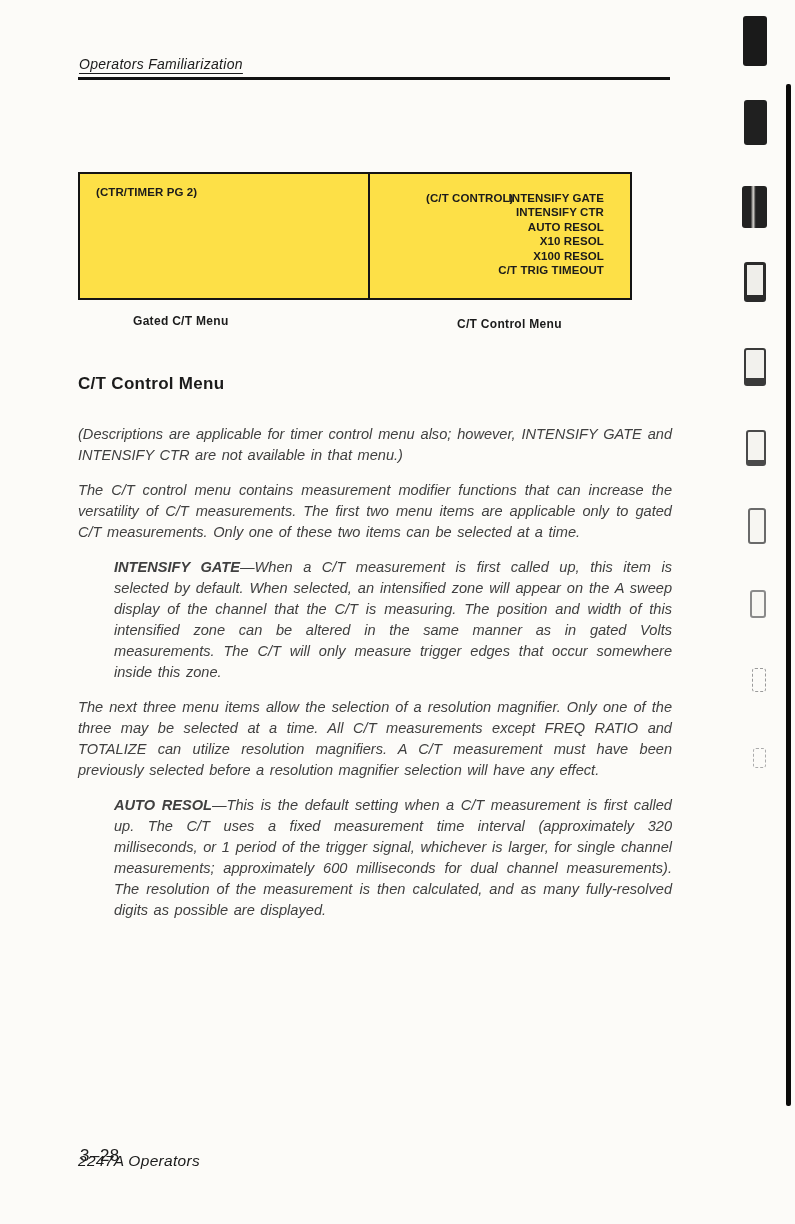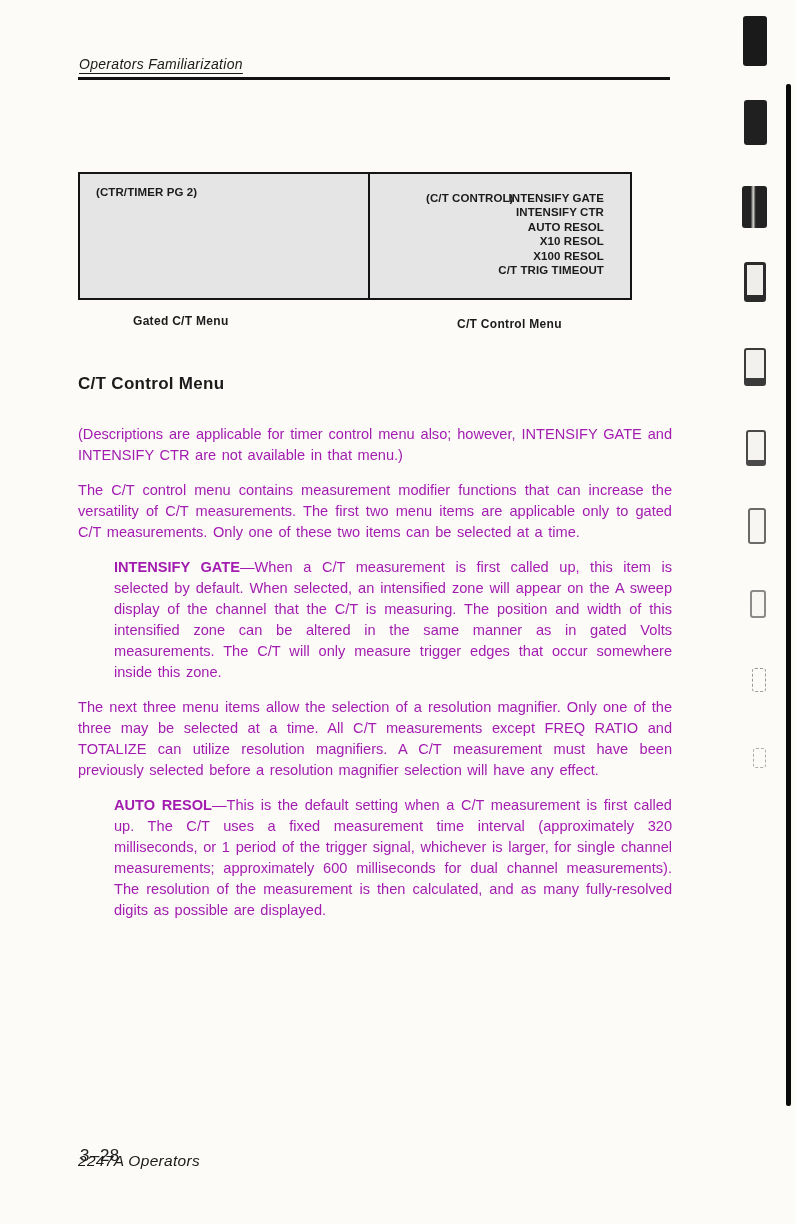--- a/index.html
+++ b/index.html
@@ -44,21 +44,21 @@
     left: 78px;
     top: 172px;
     width: 596px;
     height: 128px;
     display: flex;
   }
   .menu-box {
     border: 2px solid #141414;
     position: relative;
     box-sizing: border-box;
-    background: #e5e5e5;
+    background: #fde047;
     font-size: 11.5px;
     font-weight: 700;
     line-height: 14.4px;
     letter-spacing: 0.1px;
   }
   .menu-box.gated { width: 292px; }
   .menu-box.control { width: 264px; margin-left: -2px; }
 
   .menu-source-label {
     position: absolute;
@@ -101,21 +101,22 @@
     left: 78px;
     top: 424px;
     width: 594px;
   }
   .para {
     margin: 0 0 14px 0;
     font-size: 14.6px;
     line-height: 21px;
     text-align: justify;
     word-spacing: 1.5px;
-    color: #a21caf;
+    color: #404040;
+    font-style: italic;
   }
   .para.indent { padding-left: 36px; }
   .para .lead { font-weight: 700; }
 
   
   .footer-page-number {
     position: absolute;
     left: 80px;
     top: 1146px;
     font-size: 17px;

